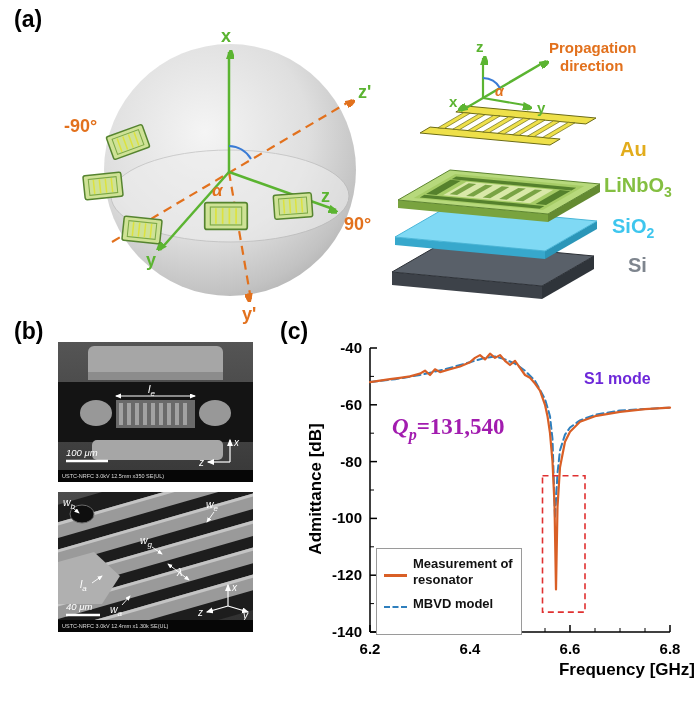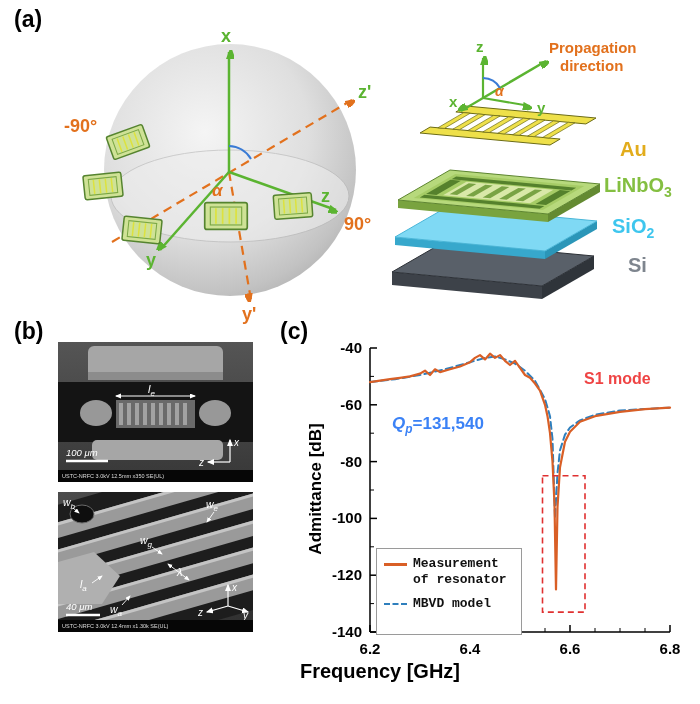--- a/index.html
+++ b/index.html
@@ -3,32 +3,32 @@
 <meta charset="utf-8">
 <style>
   html,body{margin:0;padding:0;background:#fff;}
   #canvas{position:relative;width:700px;height:704px;background:#fff;overflow:hidden;
           font-family:"Liberation Sans",sans-serif;}
   .plabel{position:absolute;font-size:23px;font-weight:700;color:#000;}
   svg{position:absolute;}
   svg text{font-family:"Liberation Sans",sans-serif;}
   .axis-label-y{position:absolute;left:306px;top:604px;width:230px;text-align:center;
     transform:rotate(-90deg);transform-origin:0 0;font-size:17px;font-weight:700;color:#000;}
-  .axis-label-x{position:absolute;left:300px;top:660px;width:395px;text-align:left;
-    font-size:20px;font-weight:700;color:#000;}
-  .mode-label{position:absolute;left:584px;top:370px;font-size:16px;font-weight:700;color:#ef4444;}
+  .axis-label-x{position:absolute;left:300px;top:660px;width:395px;text-align:right;
+    font-size:17px;font-weight:700;color:#000;}
+  .mode-label{position:absolute;left:584px;top:370px;font-size:16px;font-weight:700;color:#6d28d9;}
   .ann-block{position:absolute;left:392px;top:414px;}
-  .ann{font-family:Liberation Sans, sans-serif;font-size:17px;font-weight:700;color:#3b82f6;
+  .ann{font-family:Liberation Serif, serif;font-size:23px;font-weight:700;color:#a21caf;
        margin-bottom:12px;white-space:nowrap;}
   .ann .it{font-style:italic;}
   .ann sub{font-size:70%;font-style:italic;}
   .ann sup{font-size:70%;}
   .legend{position:absolute;left:376px;top:548px;width:146px;background:#fff;
     border:1px solid #9a9a9a;padding:7px 7px 6px 7px;box-sizing:border-box;}
-  .legend-row{display:flex;align-items:flex-start;margin-bottom:7px;font-family:Liberation Mono, monospace;}
+  .legend-row{display:flex;align-items:center;margin-bottom:7px;}
   .legend-row:last-child{margin-bottom:16px;}
   .sw{display:inline-block;width:23px;flex:0 0 23px;height:0;border-top:3px solid #d95f26;
       margin-top:7px;margin-right:6px;}
   .sw.dashed{border-top-style:dashed;border-top-color:#2e7fbd;border-top-width:2.6px;}
   .legend-text{font-size:13px;font-weight:600;color:#111;line-height:1.25;}
   .tick{font-size:15px;font-weight:700;fill:#000;}
 </style>
 </head>
 <body>
 

